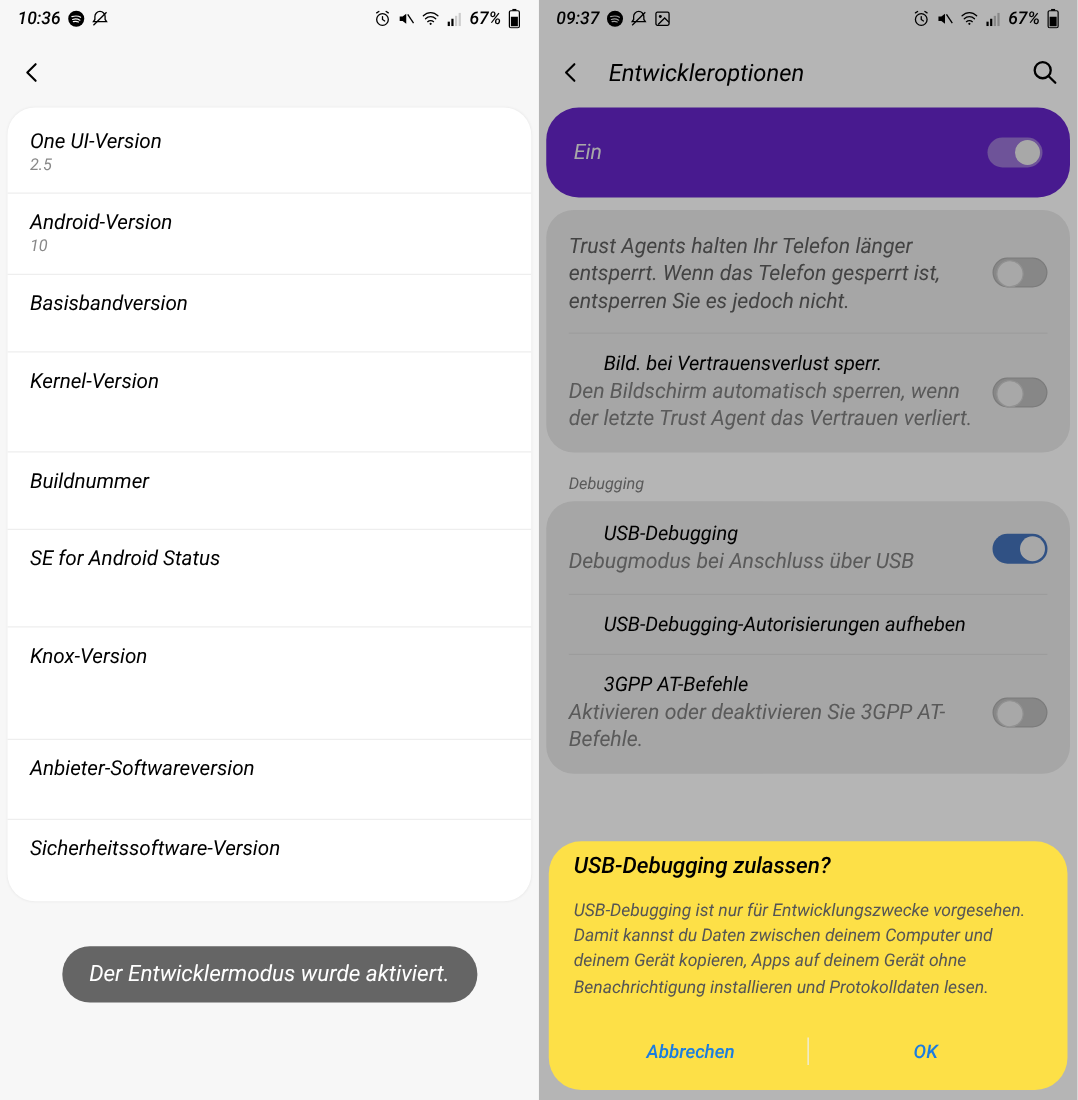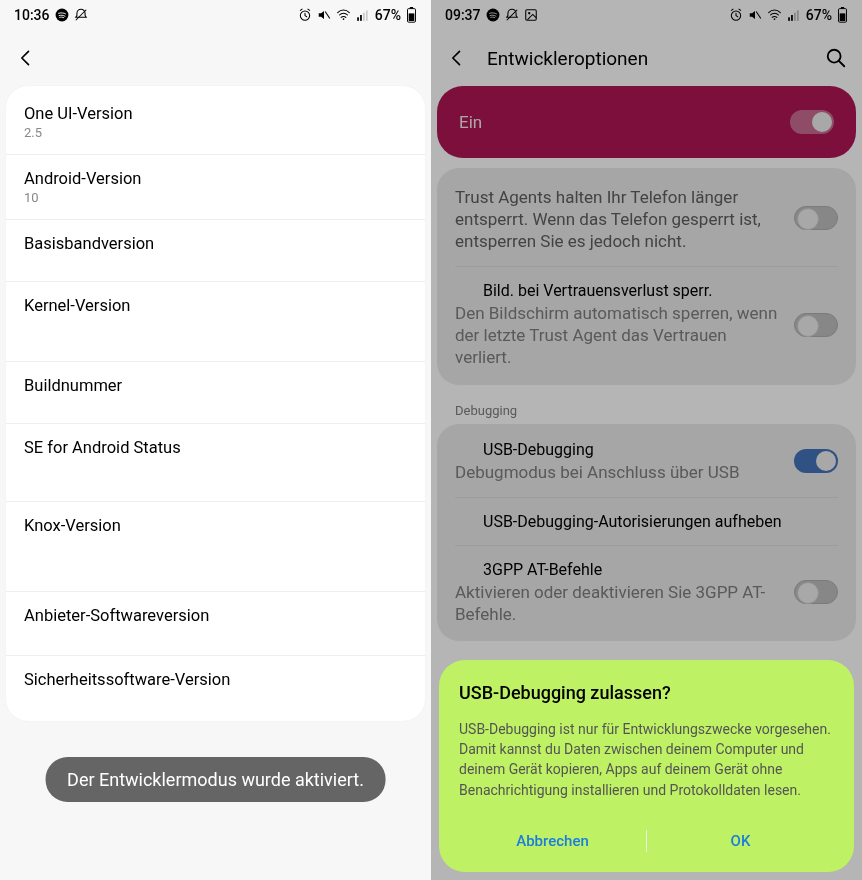--- a/index.html
+++ b/index.html
@@ -1,18 +1,18 @@
 <!DOCTYPE html>
 <html><head>
 <meta charset="utf-8">
 <style>
   * { box-sizing: border-box; margin: 0; padding: 0; }
   body { font-family: -apple-system, Roboto, "Segoe UI", sans-serif; background: #fff; }
   .container { display: flex; width: 862px; height: 880px; }
-  .phone { width: 514px; height: 880px; position: relative; overflow: hidden; }
+  .phone { width: 514px; height: 880px; position: relative; overflow: hidden; font-style: italic; }
   .phone-left { background: #f7f7f7; }
   .phone-right { background: #f2f2f2; }
 
   
   .status-bar { height: 30px; display: flex; justify-content: space-between; align-items: center; padding: 0 14px; font-size: 14px; font-weight: 500; color: #000; }
   .status-left, .status-right { display: flex; align-items: center; gap: 5px; }
   .status-icon { display: inline-flex; align-items: center; justify-content: center; }
 
   
   .header { height: 56px; display: flex; align-items: center; padding: 0 14px; gap: 18px; }
@@ -27,21 +27,21 @@
   .list-item:last-child { border-bottom: none; }
   .item-title { font-size: 16.5px; font-weight: 400; color: #000; }
   .item-sub { font-size: 13px; color: #888; margin-top: 2px; }
 
   
   .dim-overlay { position: absolute; inset: 0; background: rgba(0,0,0,0.25); pointer-events: none; }
   .phone-right .status-bar, .phone-right .header, .phone-right .r-content { position: relative; }
 
   
   .r-content { padding: 0 6px; }
-  .main-toggle-card { background: #be185d; border-radius: 26px; padding: 24px 22px; display: flex; align-items: center; justify-content: space-between; margin-bottom: 10px; }
+  .main-toggle-card { background: #6d28d9; border-radius: 26px; padding: 24px 22px; display: flex; align-items: center; justify-content: space-between; margin-bottom: 10px; }
   .main-toggle-label { color: #fff; font-size: 17px; }
   .toggle { width: 44px; height: 24px; border-radius: 12px; position: relative; cursor: pointer; }
   .toggle-on-white { background: rgba(255,255,255,0.4); }
   .toggle-on-white::after { content: ""; position: absolute; right: 2px; top: 2px; width: 20px; height: 20px; border-radius: 50%; background: #fff; }
   .toggle-on-blue { background: #4a7cc9; }
   .toggle-on-blue::after { content: ""; position: absolute; right: 2px; top: 2px; width: 20px; height: 20px; border-radius: 50%; background: #fff; }
   .toggle-off { background: #ccc; border: 1px solid #bbb; }
   .toggle-off::after { content: ""; position: absolute; left: 2px; top: 1px; width: 20px; height: 20px; border-radius: 50%; background: #fff; border: 1px solid #ddd; }
 
   .r-card { background: #fcfcfc; border-radius: 22px; padding: 2px 0; margin-bottom: 6px; }
@@ -49,21 +49,21 @@
   .r-item-text { flex: 1; }
   .r-item-title { font-size: 16px; color: #000; margin-left: 28px; }
   .r-item-sub { font-size: 17px; color: #888; margin-top: 2px; line-height: 1.3; }
   .r-divider { height: 1px; background: #eee; margin: 0 18px; }
   .r-section-label { font-size: 13px; color: #888; padding: 12px 18px 6px; }
 
   
   .toast { position: absolute; bottom: 78px; left: 50%; transform: translateX(-50%); background: #656565; color: #fff; padding: 12px 22px; border-radius: 22px; font-size: 18px; white-space: nowrap; z-index: 10; margin-top: 44px; }
 
   
-  .dialog { position: absolute; bottom: 8px; left: 8px; right: 8px; background: #bef264; border-radius: 26px; padding: 22px 20px 10px; z-index: 20; }
+  .dialog { position: absolute; bottom: 8px; left: 8px; right: 8px; background: #fde047; border-radius: 26px; padding: 9px 20px 10px; z-index: 20; }
   .dialog-title { font-size: 18px; font-weight: 500; color: #000; margin-bottom: 16px; }
   .dialog-body { font-size: 14px; color: #555; line-height: 1.45; margin-bottom: 20px; }
   .dialog-buttons { display: flex; }
   .dialog-btn { flex: 1; text-align: center; padding: 12px 0; color: #1b7de0; font-size: 15px; font-weight: 500; cursor: pointer; }
   .dialog-btn-sep { width: 1px; background: #eee; margin: 10px 0; }
 
   
   .dimmed { filter: brightness(0.88); }
 
   svg { display: block; }

